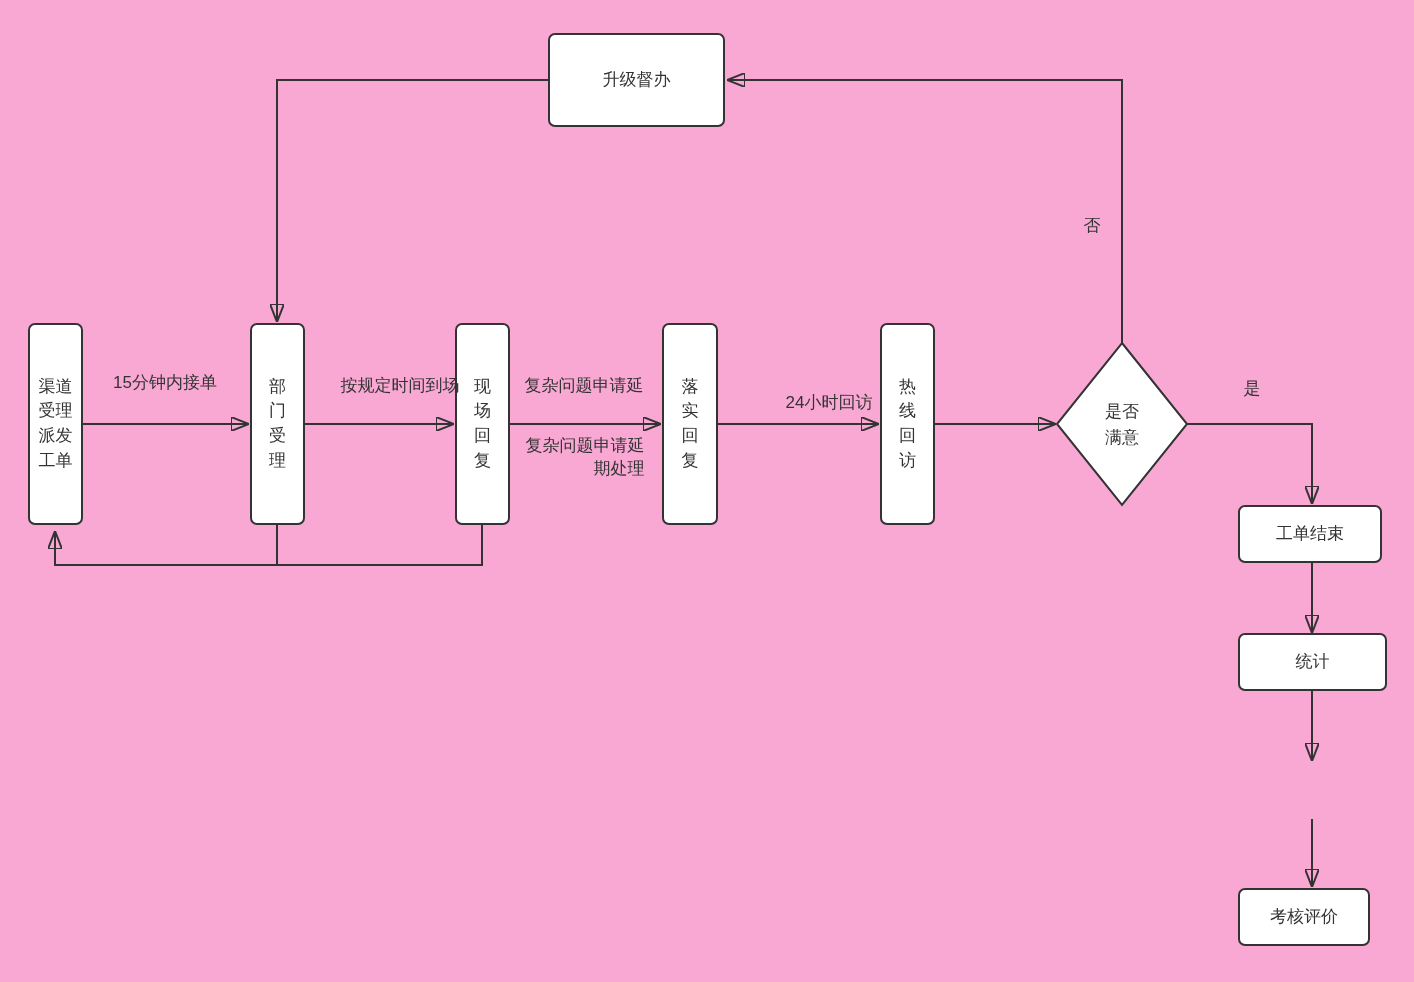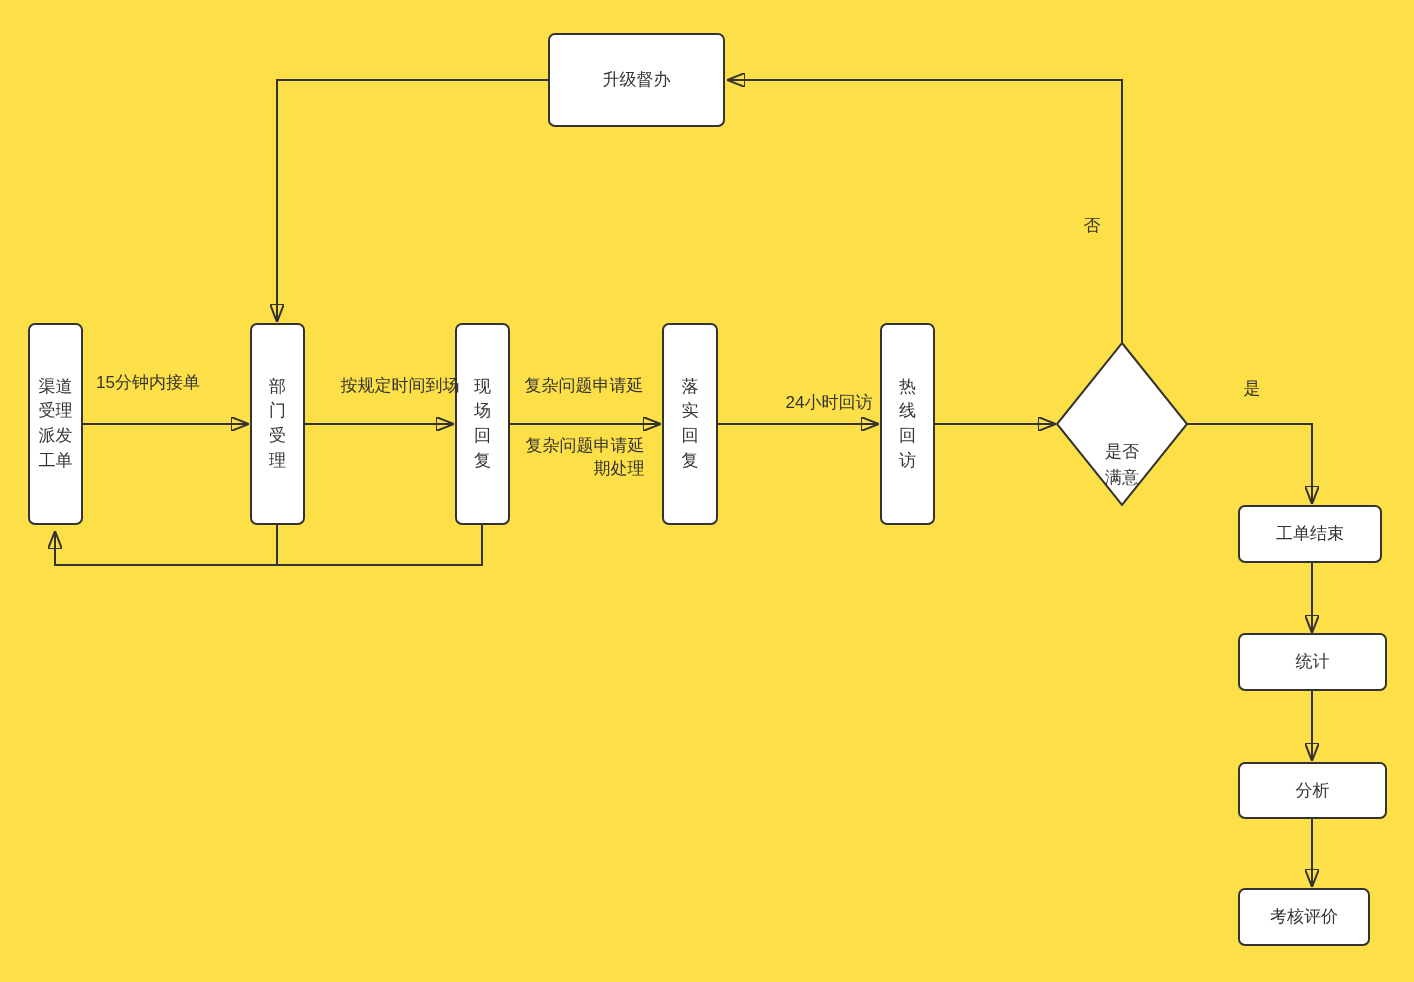--- a/index.html
+++ b/index.html
@@ -4,21 +4,21 @@
 <style>
   html, body {
     margin: 0;
     padding: 0;
     background: #ffffff;
   }
   .canvas {
     position: relative;
     width: 1414px;
     height: 982px;
-    background: #fde047;
+    background: #f9a8d4;
     font-family: "Liberation Sans", "DejaVu Sans", sans-serif;
     color: #333333;
     overflow: hidden;
   }
   .wires {
     position: absolute;
     left: 0;
     top: 0;
     width: 1414px;
     height: 982px;
@@ -49,21 +49,20 @@
   .diamond-label {
     position: absolute;
     left: 1122px;
     top: 424px;
     transform: translate(-50%, -50%);
     font-size: 17px;
     line-height: 1.5;
     text-align: center;
     white-space: pre-line;
     color: #333333;
-    margin-top: 40px;
   }
   .edge-label {
     position: absolute;
     transform: translate(-50%, -50%);
     font-size: 17px;
     color: #333333;
     text-align: center;
     white-space: pre-line;
     background: transparent;
   }
@@ -72,21 +71,21 @@
   .n-channel    { left: 28px;  top: 323px; width: 55px;  height: 202px; }
   .n-dept       { left: 250px; top: 323px; width: 55px;  height: 202px; }
   .n-onsite     { left: 455px; top: 323px; width: 55px;  height: 202px; }
   .n-implement  { left: 662px; top: 323px; width: 56px;  height: 202px; }
   .n-hotline    { left: 880px; top: 323px; width: 55px;  height: 202px; }
   .n-close      { left: 1238px; top: 505px; width: 144px; height: 58px; }
   .n-stats      { left: 1238px; top: 633px; width: 149px; height: 58px; font-family: Liberation Serif, serif; }
   .n-analysis   { left: 1238px; top: 762px; width: 149px; height: 57px; }
   .n-review     { left: 1238px; top: 888px; width: 132px; height: 58px; }
   
-  .l-accept  { left: 148px;  top: 382px; }
+  .l-accept  { left: 165px;  top: 382px; }
   .l-arrive  { left: 400px;  top: 385px; }
   .l-reply   { left: 584px;  top: 385px; }
   .l-delay   { left: 585px;  top: 457px; text-align: right; }
   .l-revisit { left: 829px;  top: 385px; margin-top: 17px; }
   .l-no      { left: 1092px; top: 225px; }
   .l-yes     { left: 1252px; top: 388px; }
 </style>
 </head>
 <body>
 
@@ -159,23 +158,20 @@
 满意</div>
 
   <div class="node n-close">
     <span>工单结束</span>
   </div>
 
   <div class="node n-stats">
     <span>统计</span>
   </div>
 
-  <div class="node n-analysis">
-    <span>分析</span>
-  </div>
 
   <div class="node n-review">
     <span>考核评价</span>
   </div>
 
   <div class="edge-label l-accept">15分钟内接单</div>
   <div class="edge-label l-arrive">按规定时间到场</div>
   <div class="edge-label l-reply">复杂问题申请延</div>
   <div class="edge-label l-delay">复杂问题申请延
 期处理</div>

